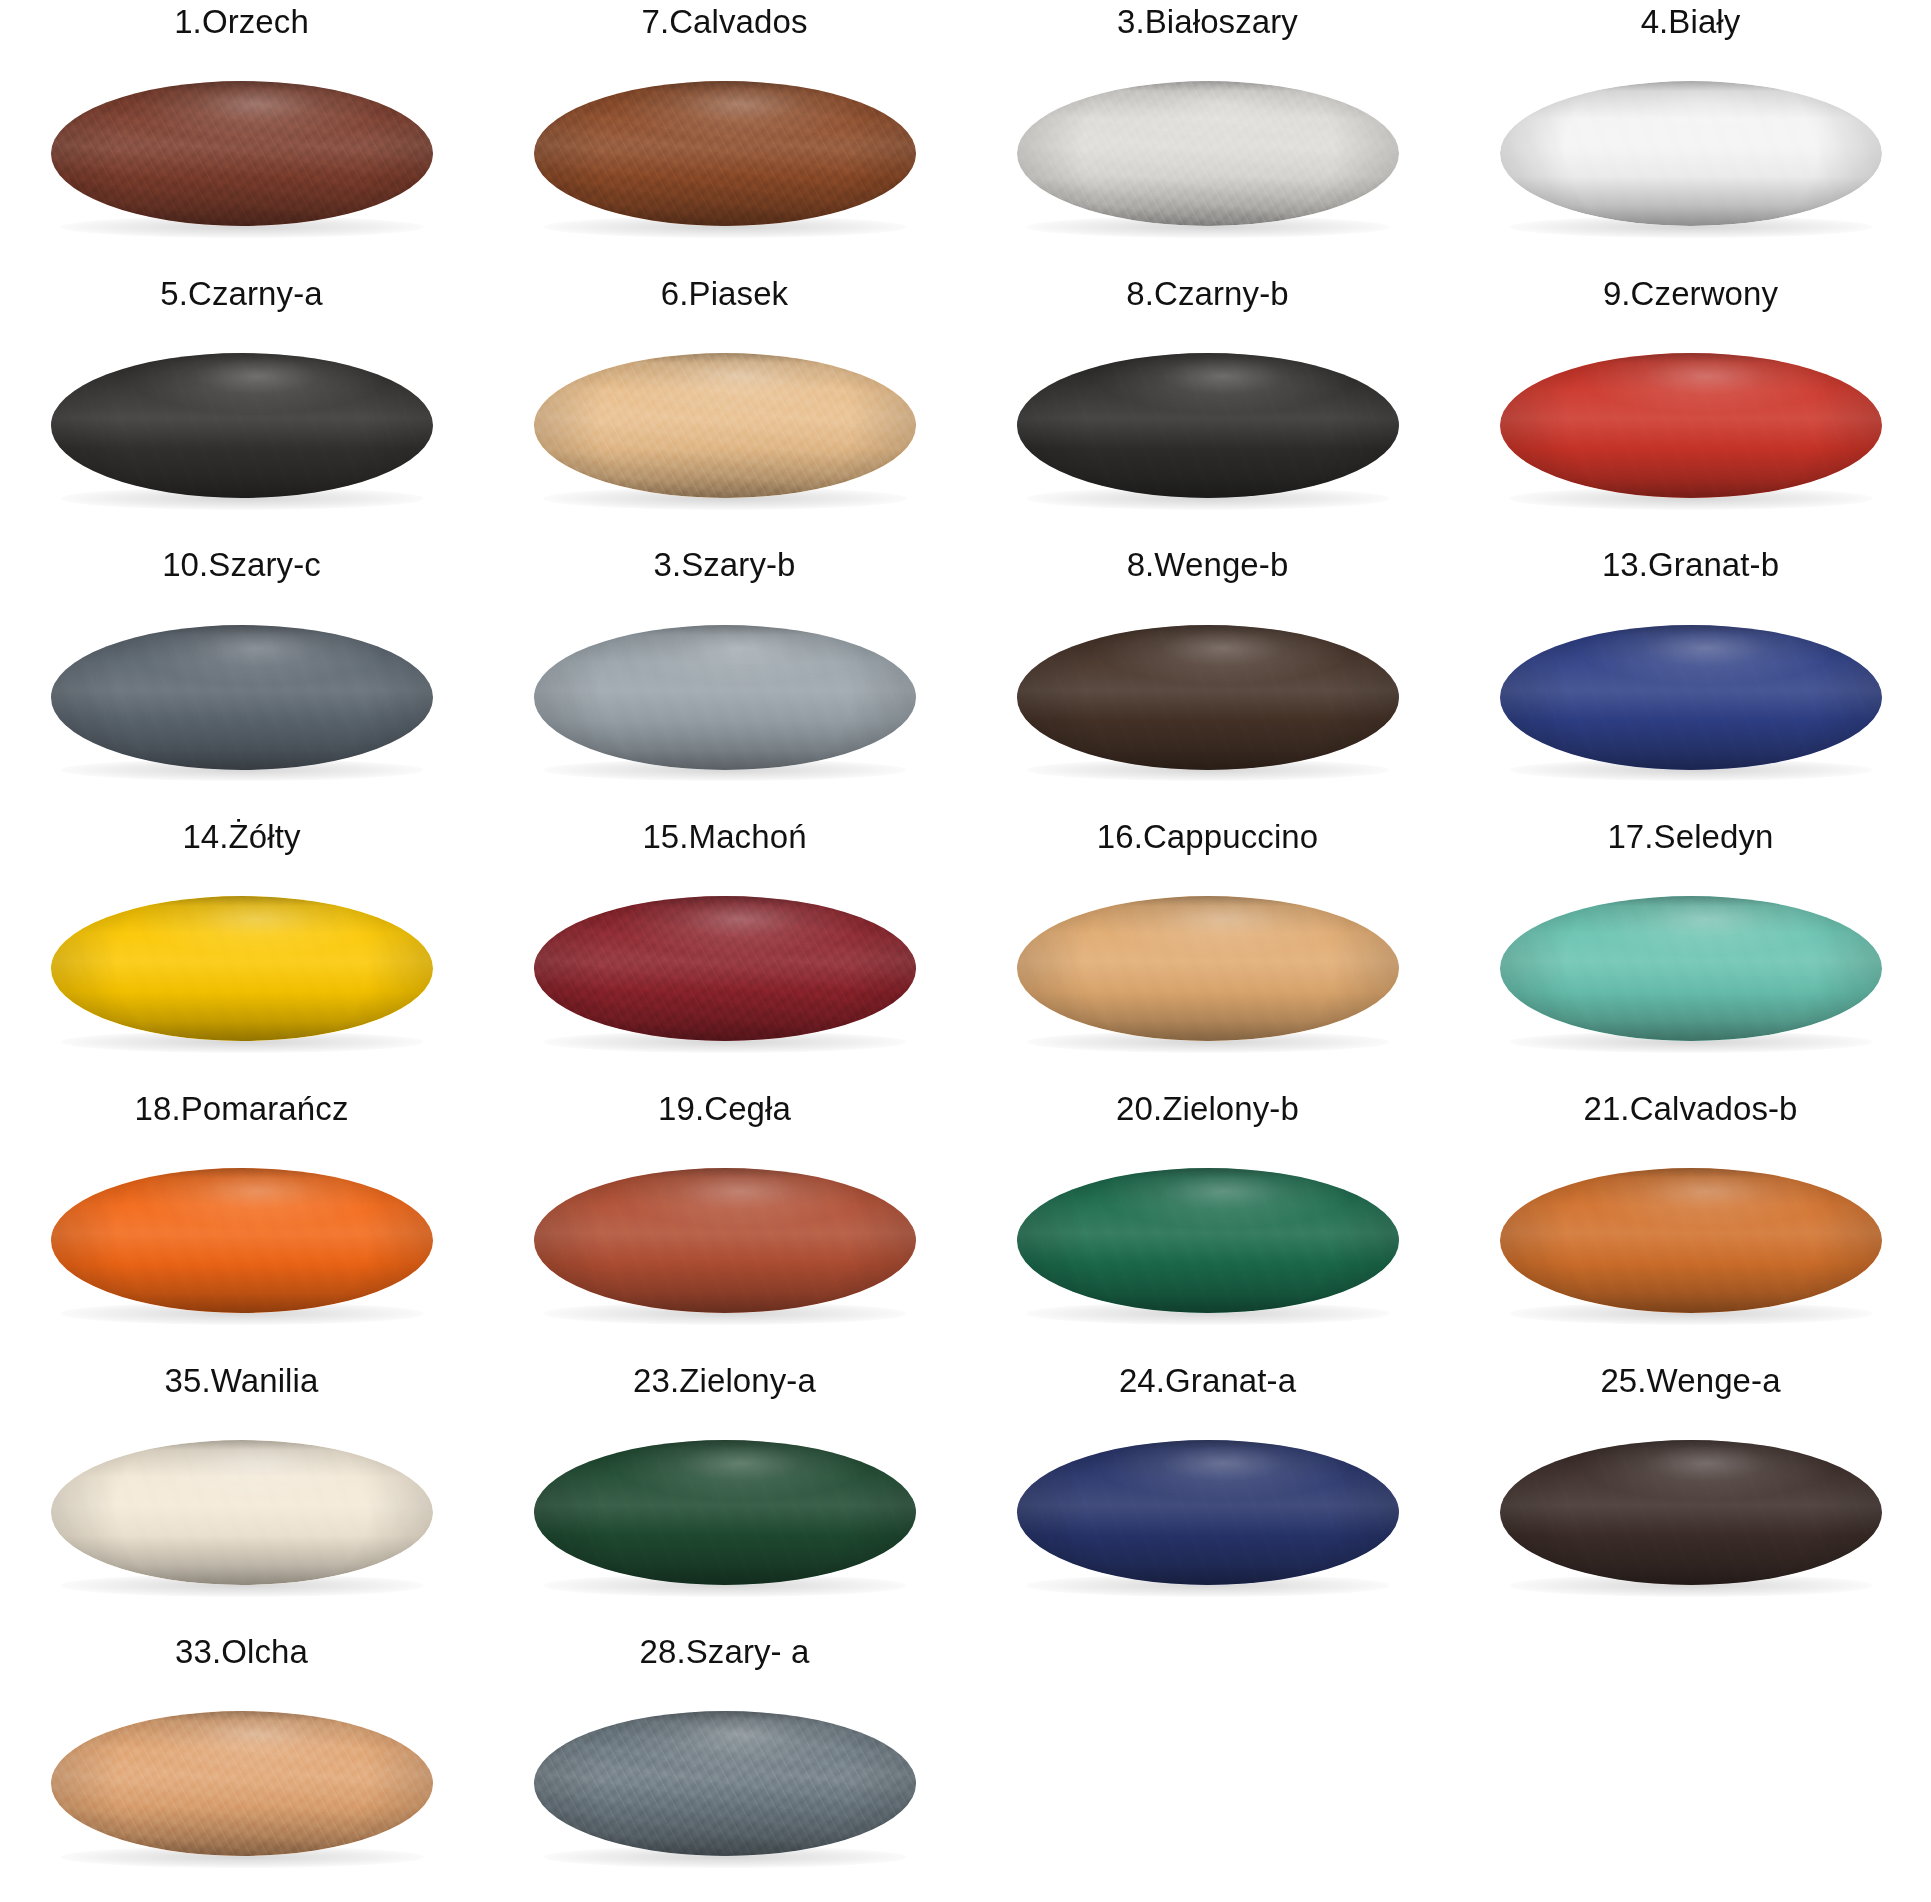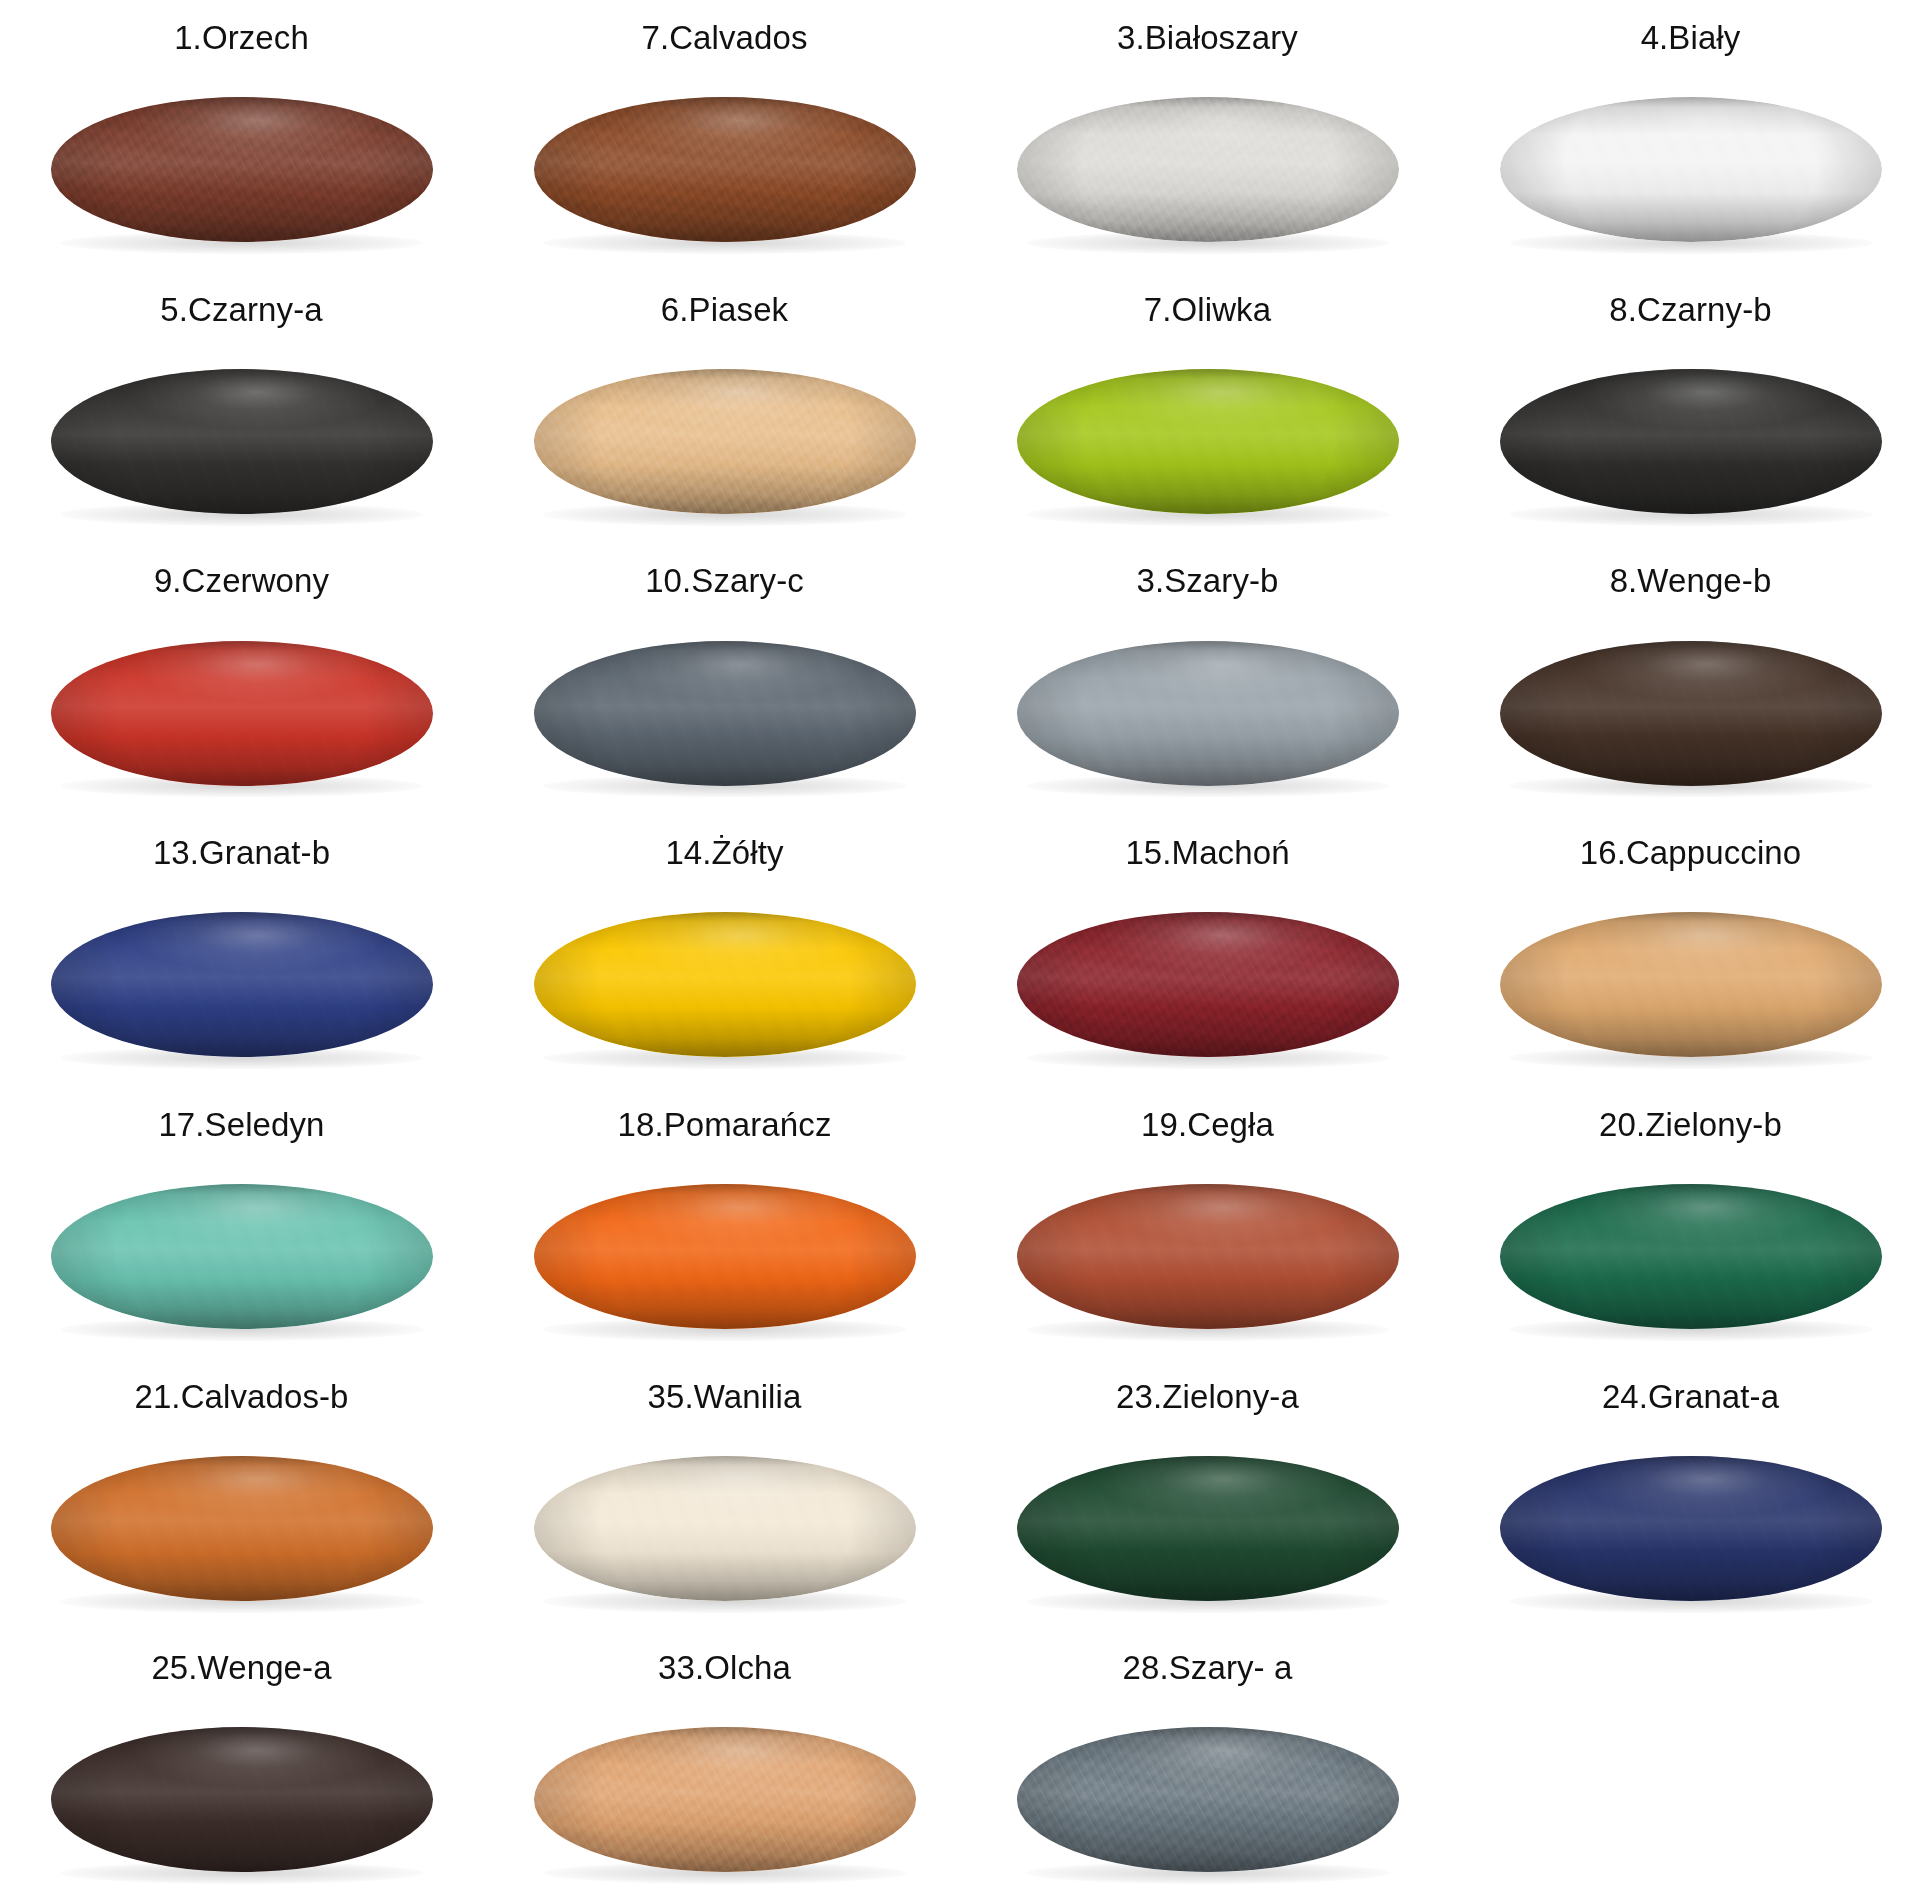--- a/index.html
+++ b/index.html
@@ -23,21 +23,21 @@
     grid-template-rows: repeat(7, 1fr);
     background: #ffffff;
   }
 
   .swatch-cell {
     position: relative;
     display: flex;
     flex-direction: column;
     align-items: center;
     justify-content: flex-start;
-    padding-top: 21px;
+    padding-top: 5px;
   }
 
   .swatch-label {
     font-size: 33px;
     font-weight: 400;
     color: #111111;
     letter-spacing: 0.1px;
     line-height: 1.0;
     white-space: nowrap;
     text-align: center;
@@ -210,29 +210,20 @@
     <div class="swatch-cell">
       <div class="swatch-label">6.Piasek</div>
       <div class="swatch-stage">
         <div class="disc-shadow"></div>
         <div class="disc grain" style="--base: #E8BE8C;">
           <div class="grain-layer"></div>
         </div>
       </div>
     </div>
     <div class="swatch-cell">
-      <div class="swatch-label">7.Oliwka</div>
-      <div class="swatch-stage">
-        <div class="disc-shadow"></div>
-        <div class="disc smooth" style="--base: #A4C71B;">
-          <div class="grain-layer"></div>
-        </div>
-      </div>
-    </div>
-    <div class="swatch-cell">
       <div class="swatch-label">8.Czarny-b</div>
       <div class="swatch-stage">
         <div class="disc-shadow"></div>
         <div class="disc smooth" style="--base: #2E2D2C;">
           <div class="grain-layer"></div>
         </div>
       </div>
     </div>
     <div class="swatch-cell">
       <div class="swatch-label">9.Czerwony</div>

